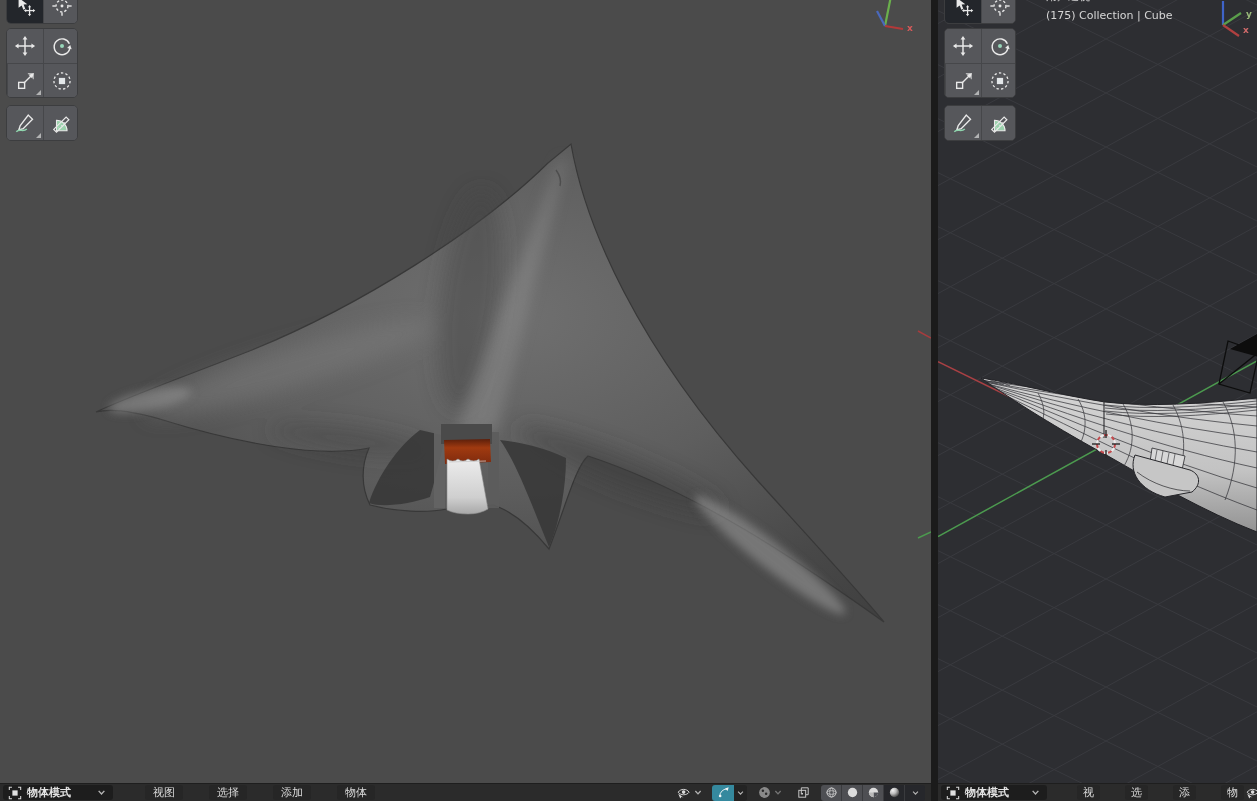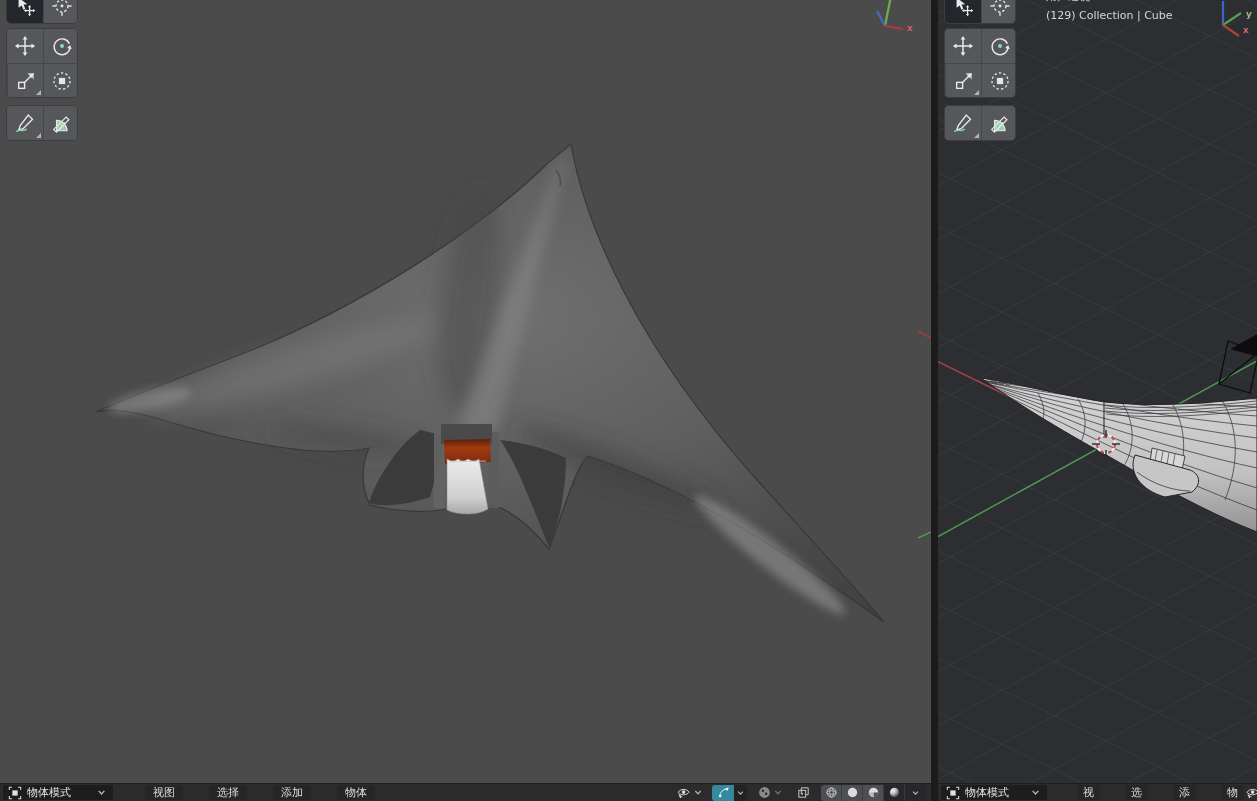--- a/index.html
+++ b/index.html
@@ -26,21 +26,21 @@
   .subtool-corner{position:absolute;right:2px;bottom:2px;width:0;height:0;
         border-left:5px solid transparent;border-bottom:5px solid #d2d2d2;opacity:.75;}
   
   .vp-overlay-text{position:absolute;color:#d6d6d6;font-size:11px;line-height:13px;white-space:nowrap;}
   
   .footer{position:absolute;top:783px;height:18px;background:#2b2b2b;border-top:1px solid #1e1e1e;
           display:flex;align-items:center;box-sizing:border-box;}
   .footer-left{left:0;width:931px;padding:0 6px 0 3px;}
   .footer-right{left:938px;width:319px;padding:0 6px 0 3px;}
   .mode-dd{display:flex;align-items:center;gap:5px;background:#1d1d1d;border-radius:3px;
-           height:15px;padding:0 5px;min-width:100px;cursor:pointer;}
+           height:15px;padding:0 5px;min-width:100px;cursor:pointer;font-weight:bold;}
   .mode-dd .lbl{color:#e3e3e3;font-size:11px;}
   .mode-dd .spacer{flex:1;}
   .menu-row{display:flex;align-items:center;gap:4px;margin-left:10px;}
   .menu-btn{background:#262626;color:#dcdcdc;font-size:11px;height:15px;line-height:15px;
             padding:0 8px;border-radius:3px;border:0;cursor:pointer;margin-left:22px;}
   .hdr-cluster{margin-left:auto;display:flex;align-items:center;}
   .icn{display:inline-flex;align-items:center;justify-content:center;}
   .tglbtn{display:flex;align-items:center;border-radius:3px;overflow:hidden;height:16px;}
   .tgl-main{display:flex;align-items:center;justify-content:center;width:22px;height:16px;}
   .tgl-chev{display:flex;align-items:center;justify-content:center;width:13px;height:16px;background:#232323;}
@@ -484,21 +484,21 @@
           </button>
         <button class="tbtn">
             <svg width="22" height="22">
               <use href="#tool-measure"></use>
             </svg>
           </button>
       </div>
     </div>
 
     <div class="vp-overlay-text" style="left:108px;top:-10px;">用户透视</div>
-    <div class="vp-overlay-text" style="left:108px;top:9px;">(129) Collection | Cube</div>
+    <div class="vp-overlay-text" style="left:108px;top:9px;">(175) Collection | Cube</div>
 
     <svg width="70" height="46" style="position:absolute;left:252px;top:0;">
       <line x1="33" y1="25" x2="33" y2="1" stroke="#3f63c8" stroke-width="2.2"></line>
       <line x1="33" y1="25" x2="51" y2="13" stroke="#5a9e4b" stroke-width="2.2"></line>
       <line x1="33" y1="25" x2="49" y2="36" stroke="#b04040" stroke-width="2.2"></line>
       <text x="56" y="17" class="ax-label" fill="#9aba7a">y</text>
       <text x="53" y="33" class="ax-label" fill="#cf6a6a">x</text>
     </svg>
   </div>
 

